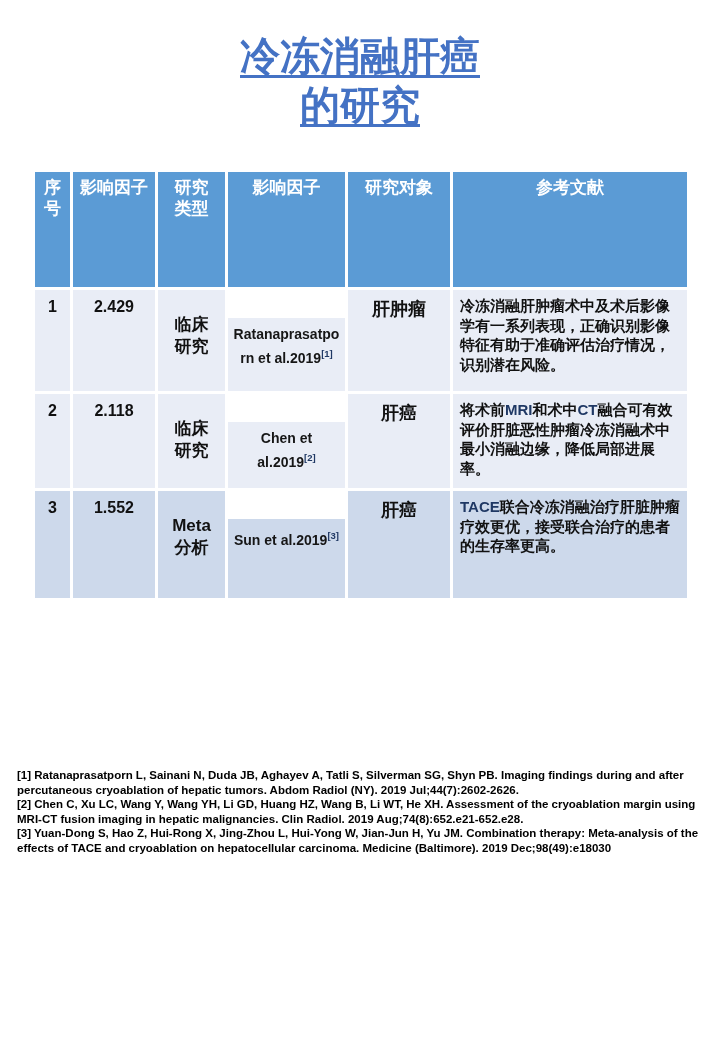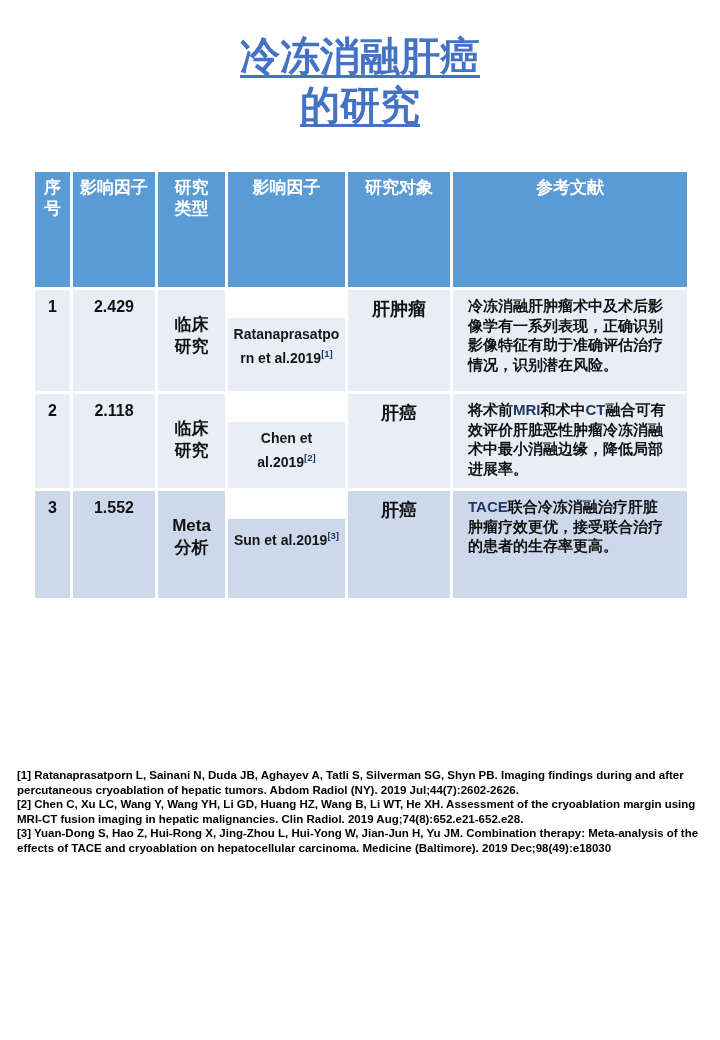--- a/index.html
+++ b/index.html
@@ -21,21 +21,21 @@
   .row-light{background:#E9EDF6;}
   .row-band{background:#CDD9EB;}
   .c-no,.c-impact{font-weight:bold;font-size:16px;color:#111111;text-align:center;padding-top:8px;}
   .c-type{font-weight:bold;font-size:17px;line-height:22px;color:#111111;text-align:center;
           white-space:pre-line;padding-top:24px;}
   .c-ref{font-weight:bold;font-size:14px;line-height:19px;color:#161616;text-align:center;
          white-space:pre-line;padding-top:7px;margin-top:28px;}
   .c-ref sup{color:#1F3864;font-size:9.5px;font-weight:bold;}
   .c-subject{font-weight:bold;font-size:18px;color:#111111;text-align:center;padding-top:7px;}
   .c-result{font-weight:bold;font-size:15px;line-height:19.5px;color:#111111;text-align:left;
-            padding:6px 15px;}
+            padding:6px 7px;}
   .c-result .latin{color:#1F3864;}
 
   
   .footnotes{position:absolute;left:17px;top:768px;width:692px;color:#000000;
              font-size:11.5px;line-height:14.5px;font-weight:600;}
   .footnotes p{margin:0;}
 
   
   .bar-navy{position:absolute;left:0;top:966px;width:178px;height:13px;background:#14114B;}
   .bar-teal{position:absolute;left:178px;top:966px;width:542px;height:13px;background:#00A095;}

